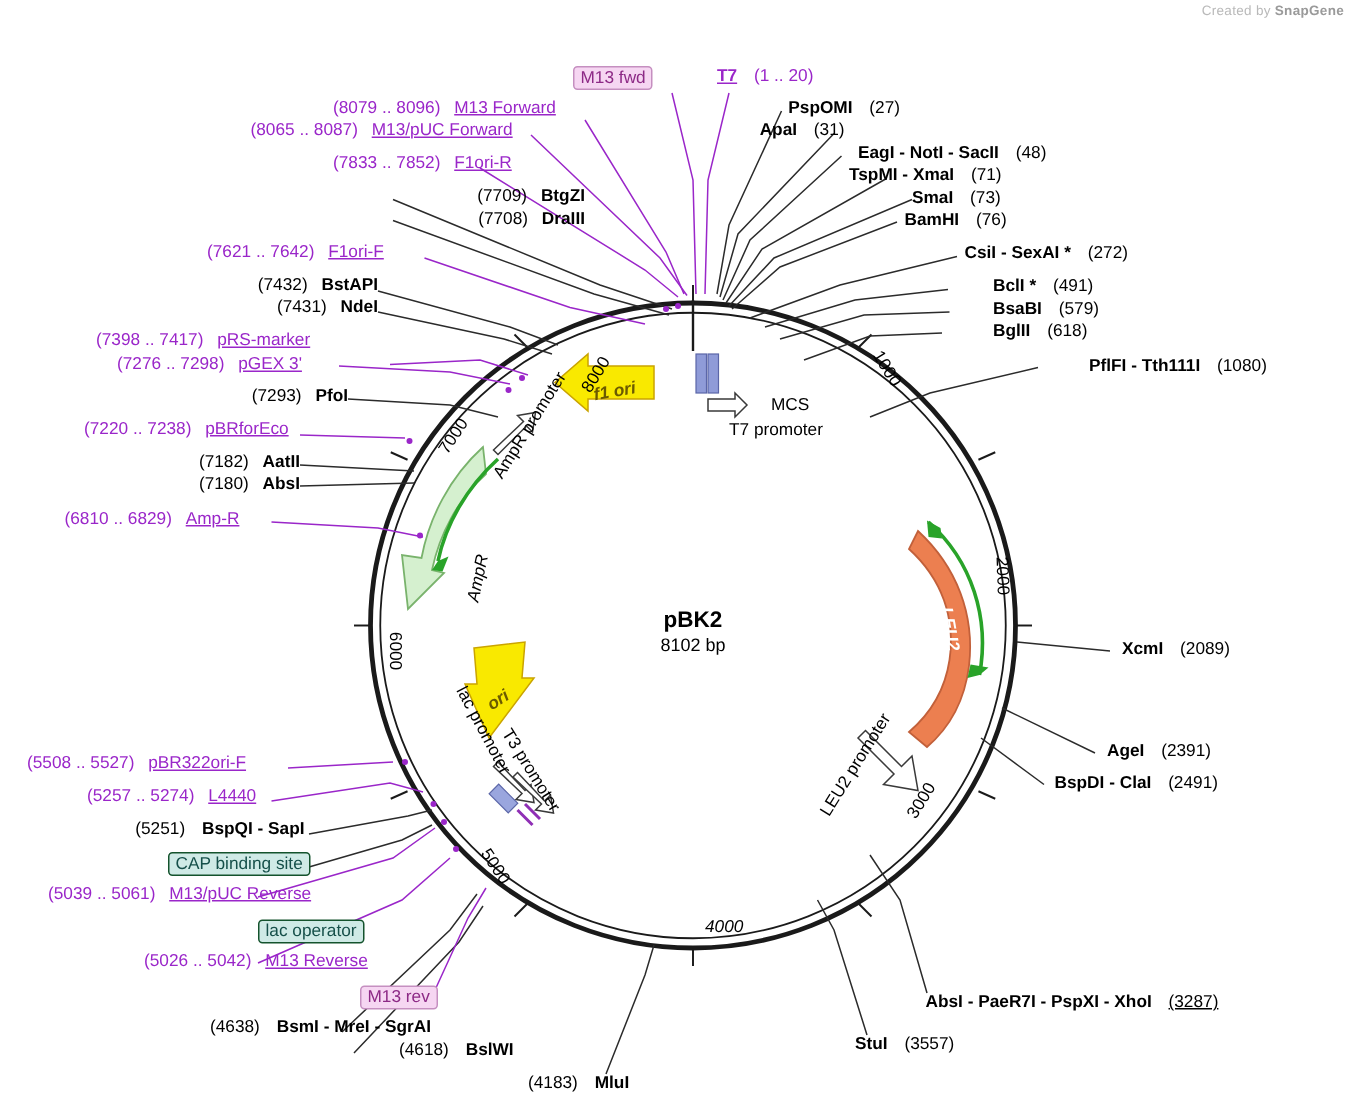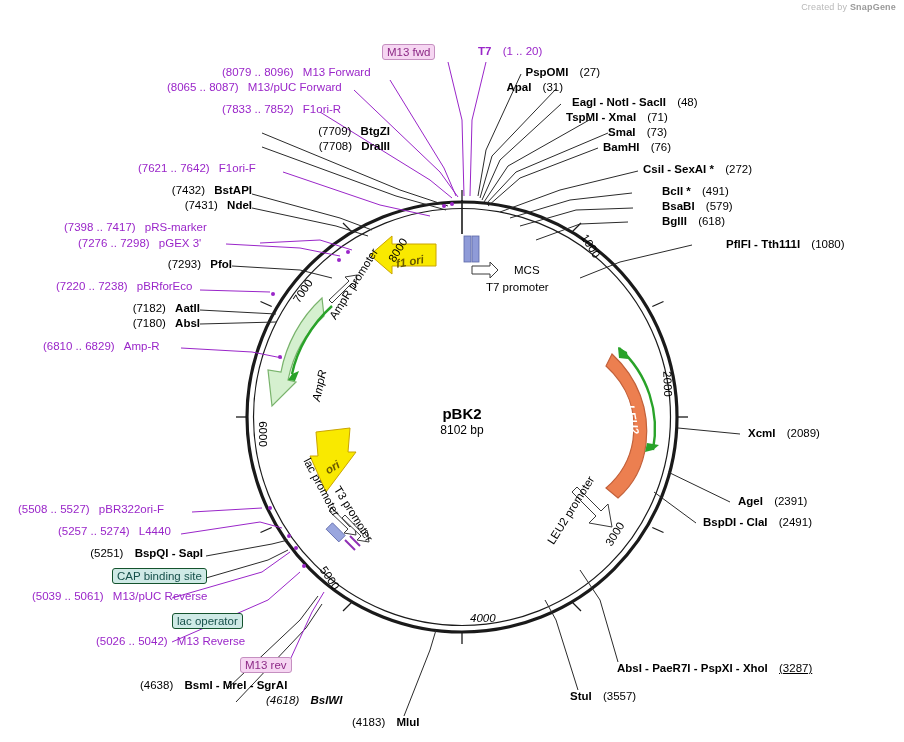--- a/index.html
+++ b/index.html
@@ -11,21 +11,21 @@
     position:absolute;top:2px;right:8px;font-size:9px;color:#b9b9b9;letter-spacing:.2px;
   }
   .watermark b{color:#9a9a9a;font-weight:bold;}
   #plasmid-canvas{position:absolute;left:0;top:0;}
   .lbl{
     position:absolute;font-size:11.5px;color:#000;white-space:nowrap;line-height:13px;
   }
   .lbl .pos{color:#000;}
   .lbl .nm{font-weight:bold;}
   .purple{color:#9a26c9;}
-  .purple .nm{color:#9a26c9;font-weight:normal;}
+  .purple .nm{color:#9a26c9;font-weight:normal;text-decoration:underline;}
   .purple .pos{color:#9a26c9;}
   .boxed{
     position:absolute;font-size:11.5px;padding:1px 4px;border-radius:3px;white-space:nowrap;
   }
   .box-pink{background:#f6d6f2;border:1px solid #c58fc0;color:#8d2a86;}
   .box-cyan{background:#cfeae6;border:1px solid #14532d;color:#16504a;}
   .center-name{
     position:absolute;text-align:center;font-weight:bold;font-size:15px;color:#000;
   }
   .center-bp{
@@ -384,16 +384,16 @@
   <span class="nm" style="margin-left:6px;">M13/pUC Reverse</span>
 </div>
 <div class="lbl purple" style="left:96px;top:635px;">
   <span class="pos">(5026 .. 5042)</span>
   <span class="nm" style="margin-left:6px;">M13 Reverse</span>
 </div>
 <div class="lbl" style="left:140px;top:679px;">
   <span class="pos">(4638)</span>
   <span class="nm" style="margin-left:8px;">BsmI  -  MreI  -  SgrAI</span>
 </div>
-<div class="lbl" style="left:266px;top:694px;font-style:italic;">
+<div class="lbl" style="left:266px;top:694px;">
   <span class="pos">(4618)</span>
   <span class="nm" style="margin-left:8px;">BslWI</span>
 </div>
 
 </body></html>

